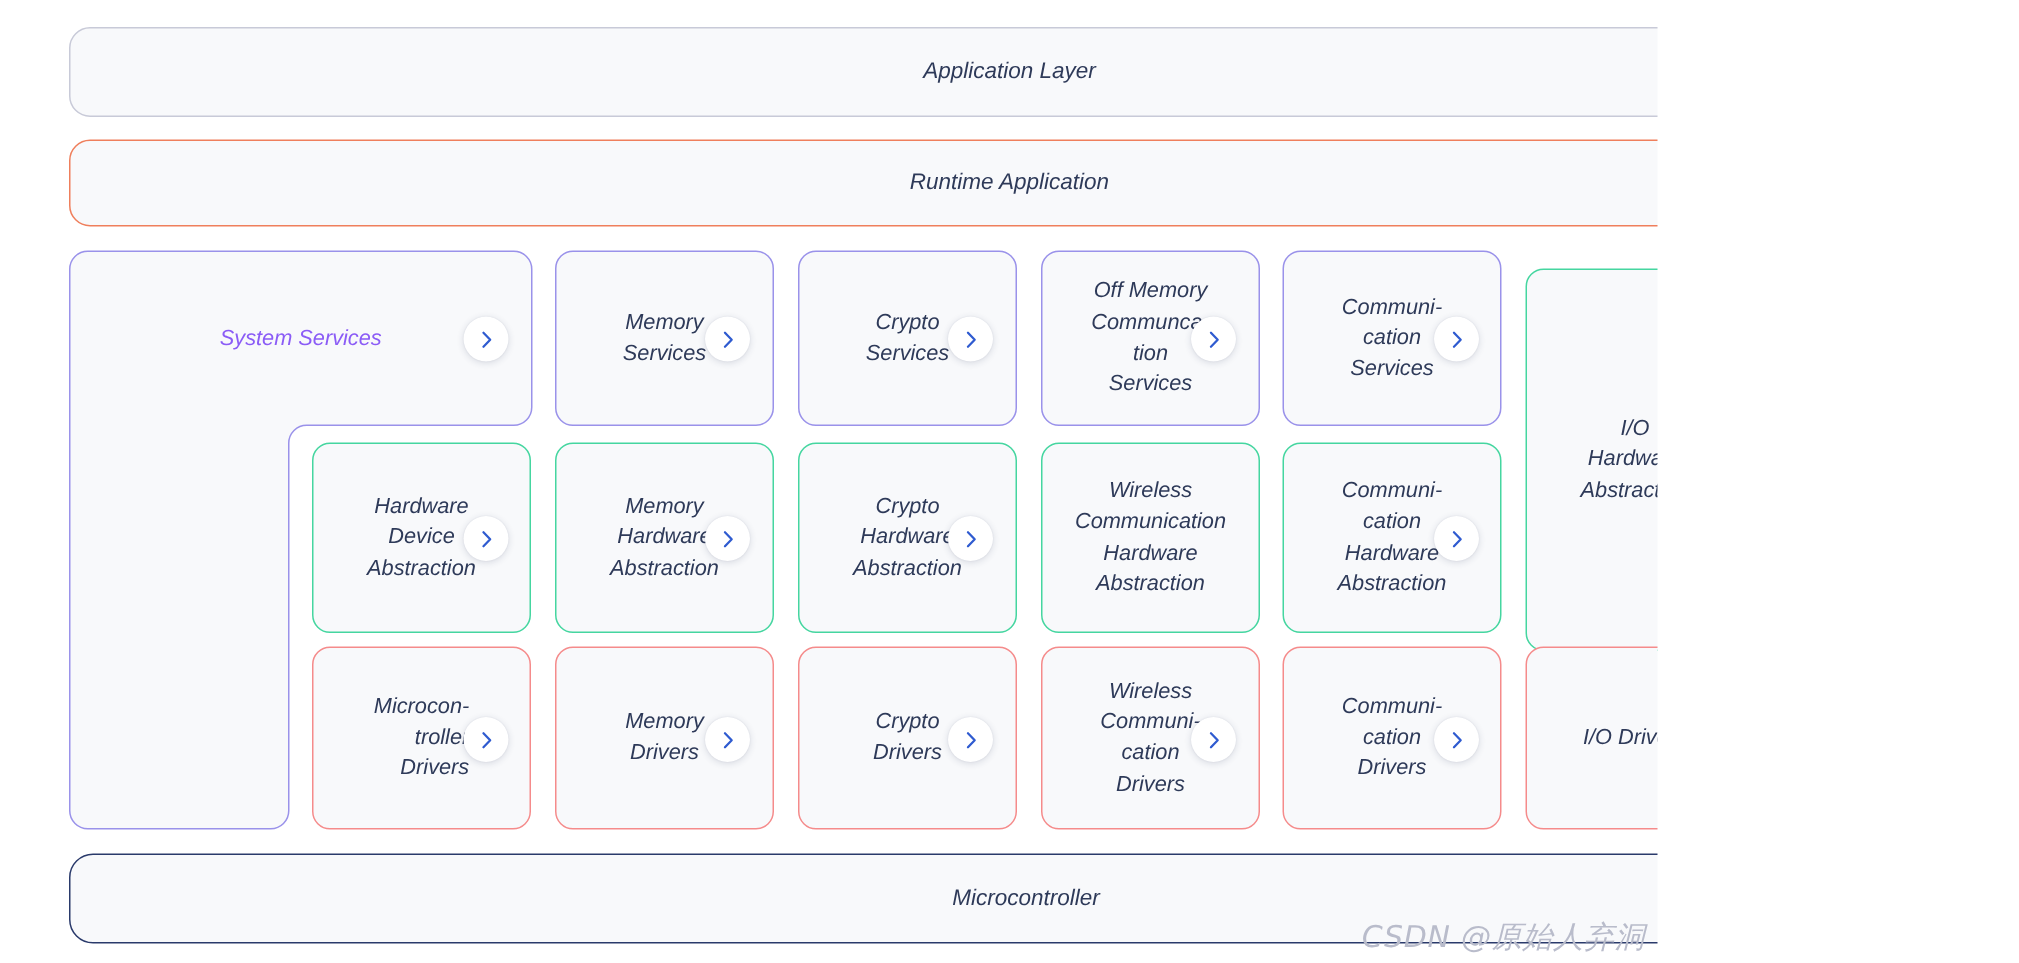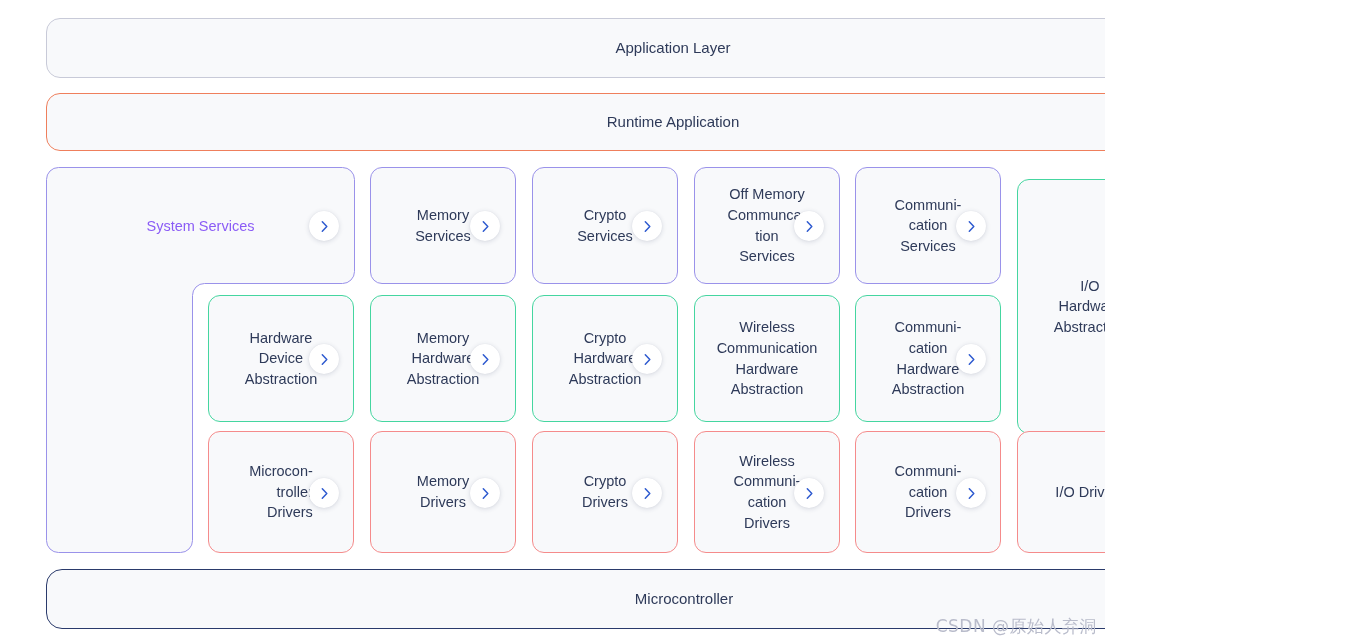--- a/index.html
+++ b/index.html
@@ -8,20 +8,21 @@
     margin: 0; padding: 0;
     background: #ffffff;
     font-family: "Liberation Sans", "DejaVu Sans", sans-serif;
   }
   #canvas {
     position: relative;
     width: 1105px;
     height: 642px;
     background: #ffffff;
     overflow: hidden;
+    font-style: italic;
   }
 
   
   .box {
     position: absolute;
     background: #f8f9fb;
     border: 1px solid #c8cad8;
     border-radius: 12px;
     display: flex;
     align-items: center;
@@ -95,21 +96,21 @@
     font-size: 14.5px;
     color: #8b5cf6;
     text-align: right;
   }
 
   
   #watermark {
     position: absolute;
     right: 8px;
     bottom: 4px;
-    font-size: 17px;
+    font-size: 20px;
     color: #b9bccb;
     letter-spacing: 0.5px;
     font-family: "DejaVu Sans", sans-serif;
     white-space: nowrap;
   }
 </style>
 </head>
 <body>
 
 <div id="canvas">

